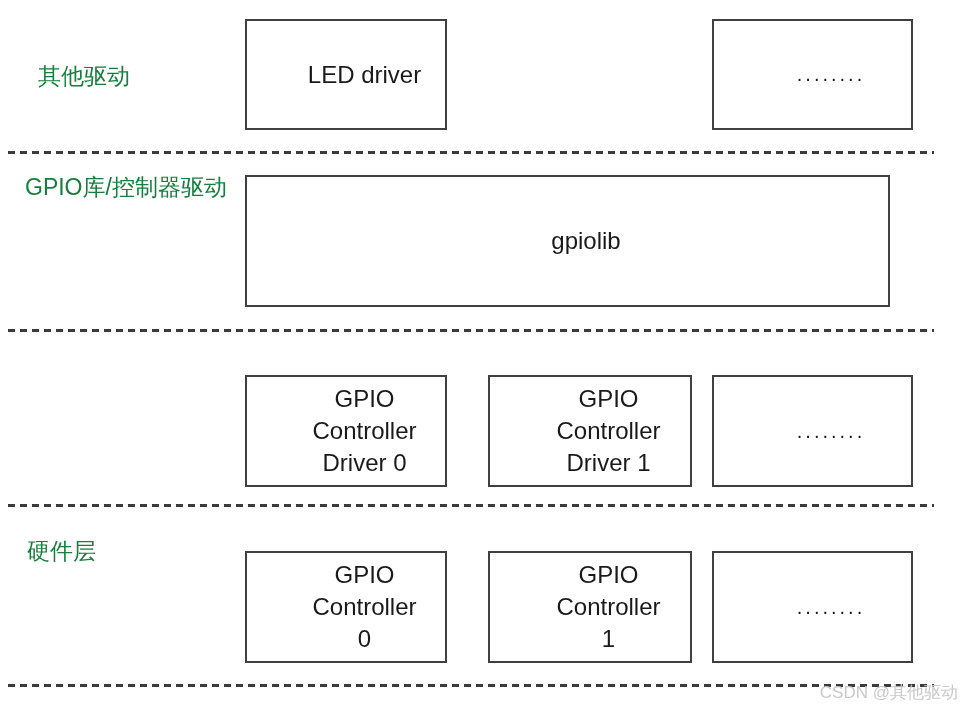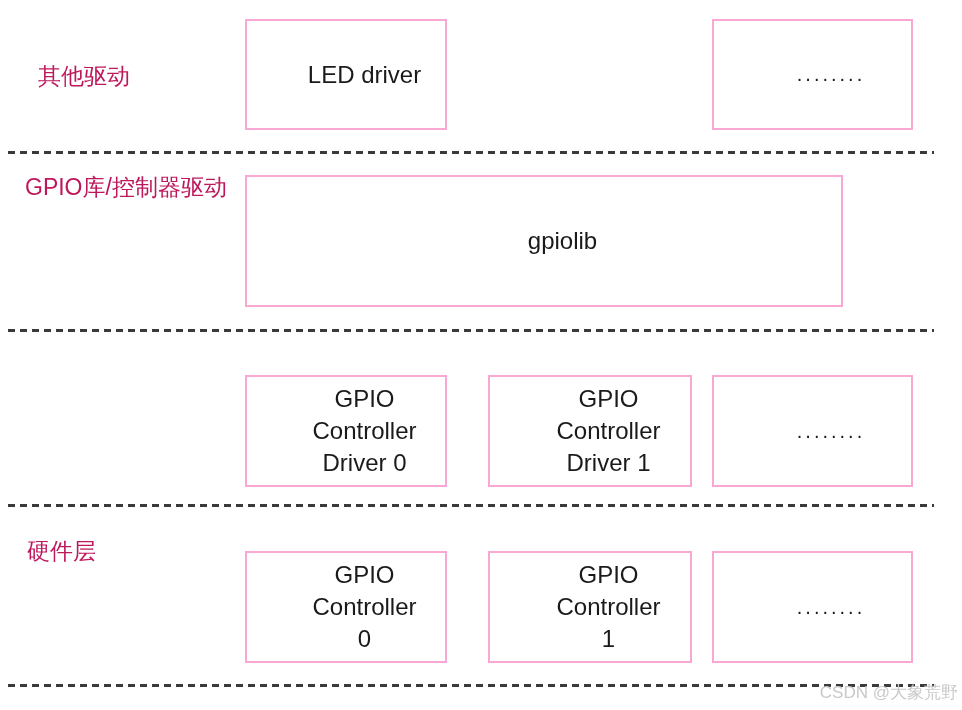--- a/index.html
+++ b/index.html
@@ -12,26 +12,26 @@
     width: 962px;
     height: 710px;
     background: #ffffff;
     font-family: "Liberation Sans", "DejaVu Sans", sans-serif;
     color: #1a1a1a;
     overflow: hidden;
   }
   .layer-label {
     position: absolute;
     font-size: 23px;
-    color: #be185d;
+    color: #15803d;
     white-space: nowrap;
   }
   .box {
     position: absolute;
-    border: 2px solid #f9a8d4;
+    border: 2px solid #404040;
     background: #ffffff;
     display: flex;
     align-items: center;
     justify-content: center;
     text-align: center;
     font-size: 24px;
     line-height: 1.32;
     color: #1a1a1a;
     white-space: pre-line;
     box-sizing: border-box;
@@ -62,36 +62,36 @@
 
 <div id="canvas">
 
   <div class="layer-label" style="left:38px; top:61px;">其他驱动</div>
   <div class="box" style="left:245px; top:19px; width:202px; height:111px;">LED driver</div>
   <div class="box dots" style="left:712px; top:19px; width:201px; height:111px;">........</div>
 
   <div class="separator" style="top:151px;"></div>
 
   <div class="layer-label" style="left:25px; top:172px;">GPIO库/控制器驱动</div>
-  <div class="box" style="left:245px; top:175px; width:598px; height:132px;text-align:right;">gpiolib</div>
+  <div class="box" style="left:245px; top:175px; width:645px; height:132px;text-align:right;">gpiolib</div>
 
   <div class="separator" style="top:329px;"></div>
 
   <div class="box" style="left:245px; top:375px; width:202px; height:112px;">GPIO Controller
 Driver 0</div>
   <div class="box" style="left:488px; top:375px; width:204px; height:112px;">GPIO Controller
 Driver 1</div>
   <div class="box dots" style="left:712px; top:375px; width:201px; height:112px;">........</div>
 
   <div class="separator" style="top:504px;"></div>
 
   <div class="layer-label" style="left:27px; top:536px;">硬件层</div>
   <div class="box" style="left:245px; top:551px; width:202px; height:112px;">GPIO Controller
 0</div>
   <div class="box" style="left:488px; top:551px; width:204px; height:112px;">GPIO Controller
 1</div>
   <div class="box dots" style="left:712px; top:551px; width:201px; height:112px;">........</div>
 
   <div class="separator" style="top:684px;"></div>
 
-  <div class="watermark">CSDN @大象荒野</div>
+  <div class="watermark">CSDN @其他驱动</div>
 
 </div>
 
 </body></html>

